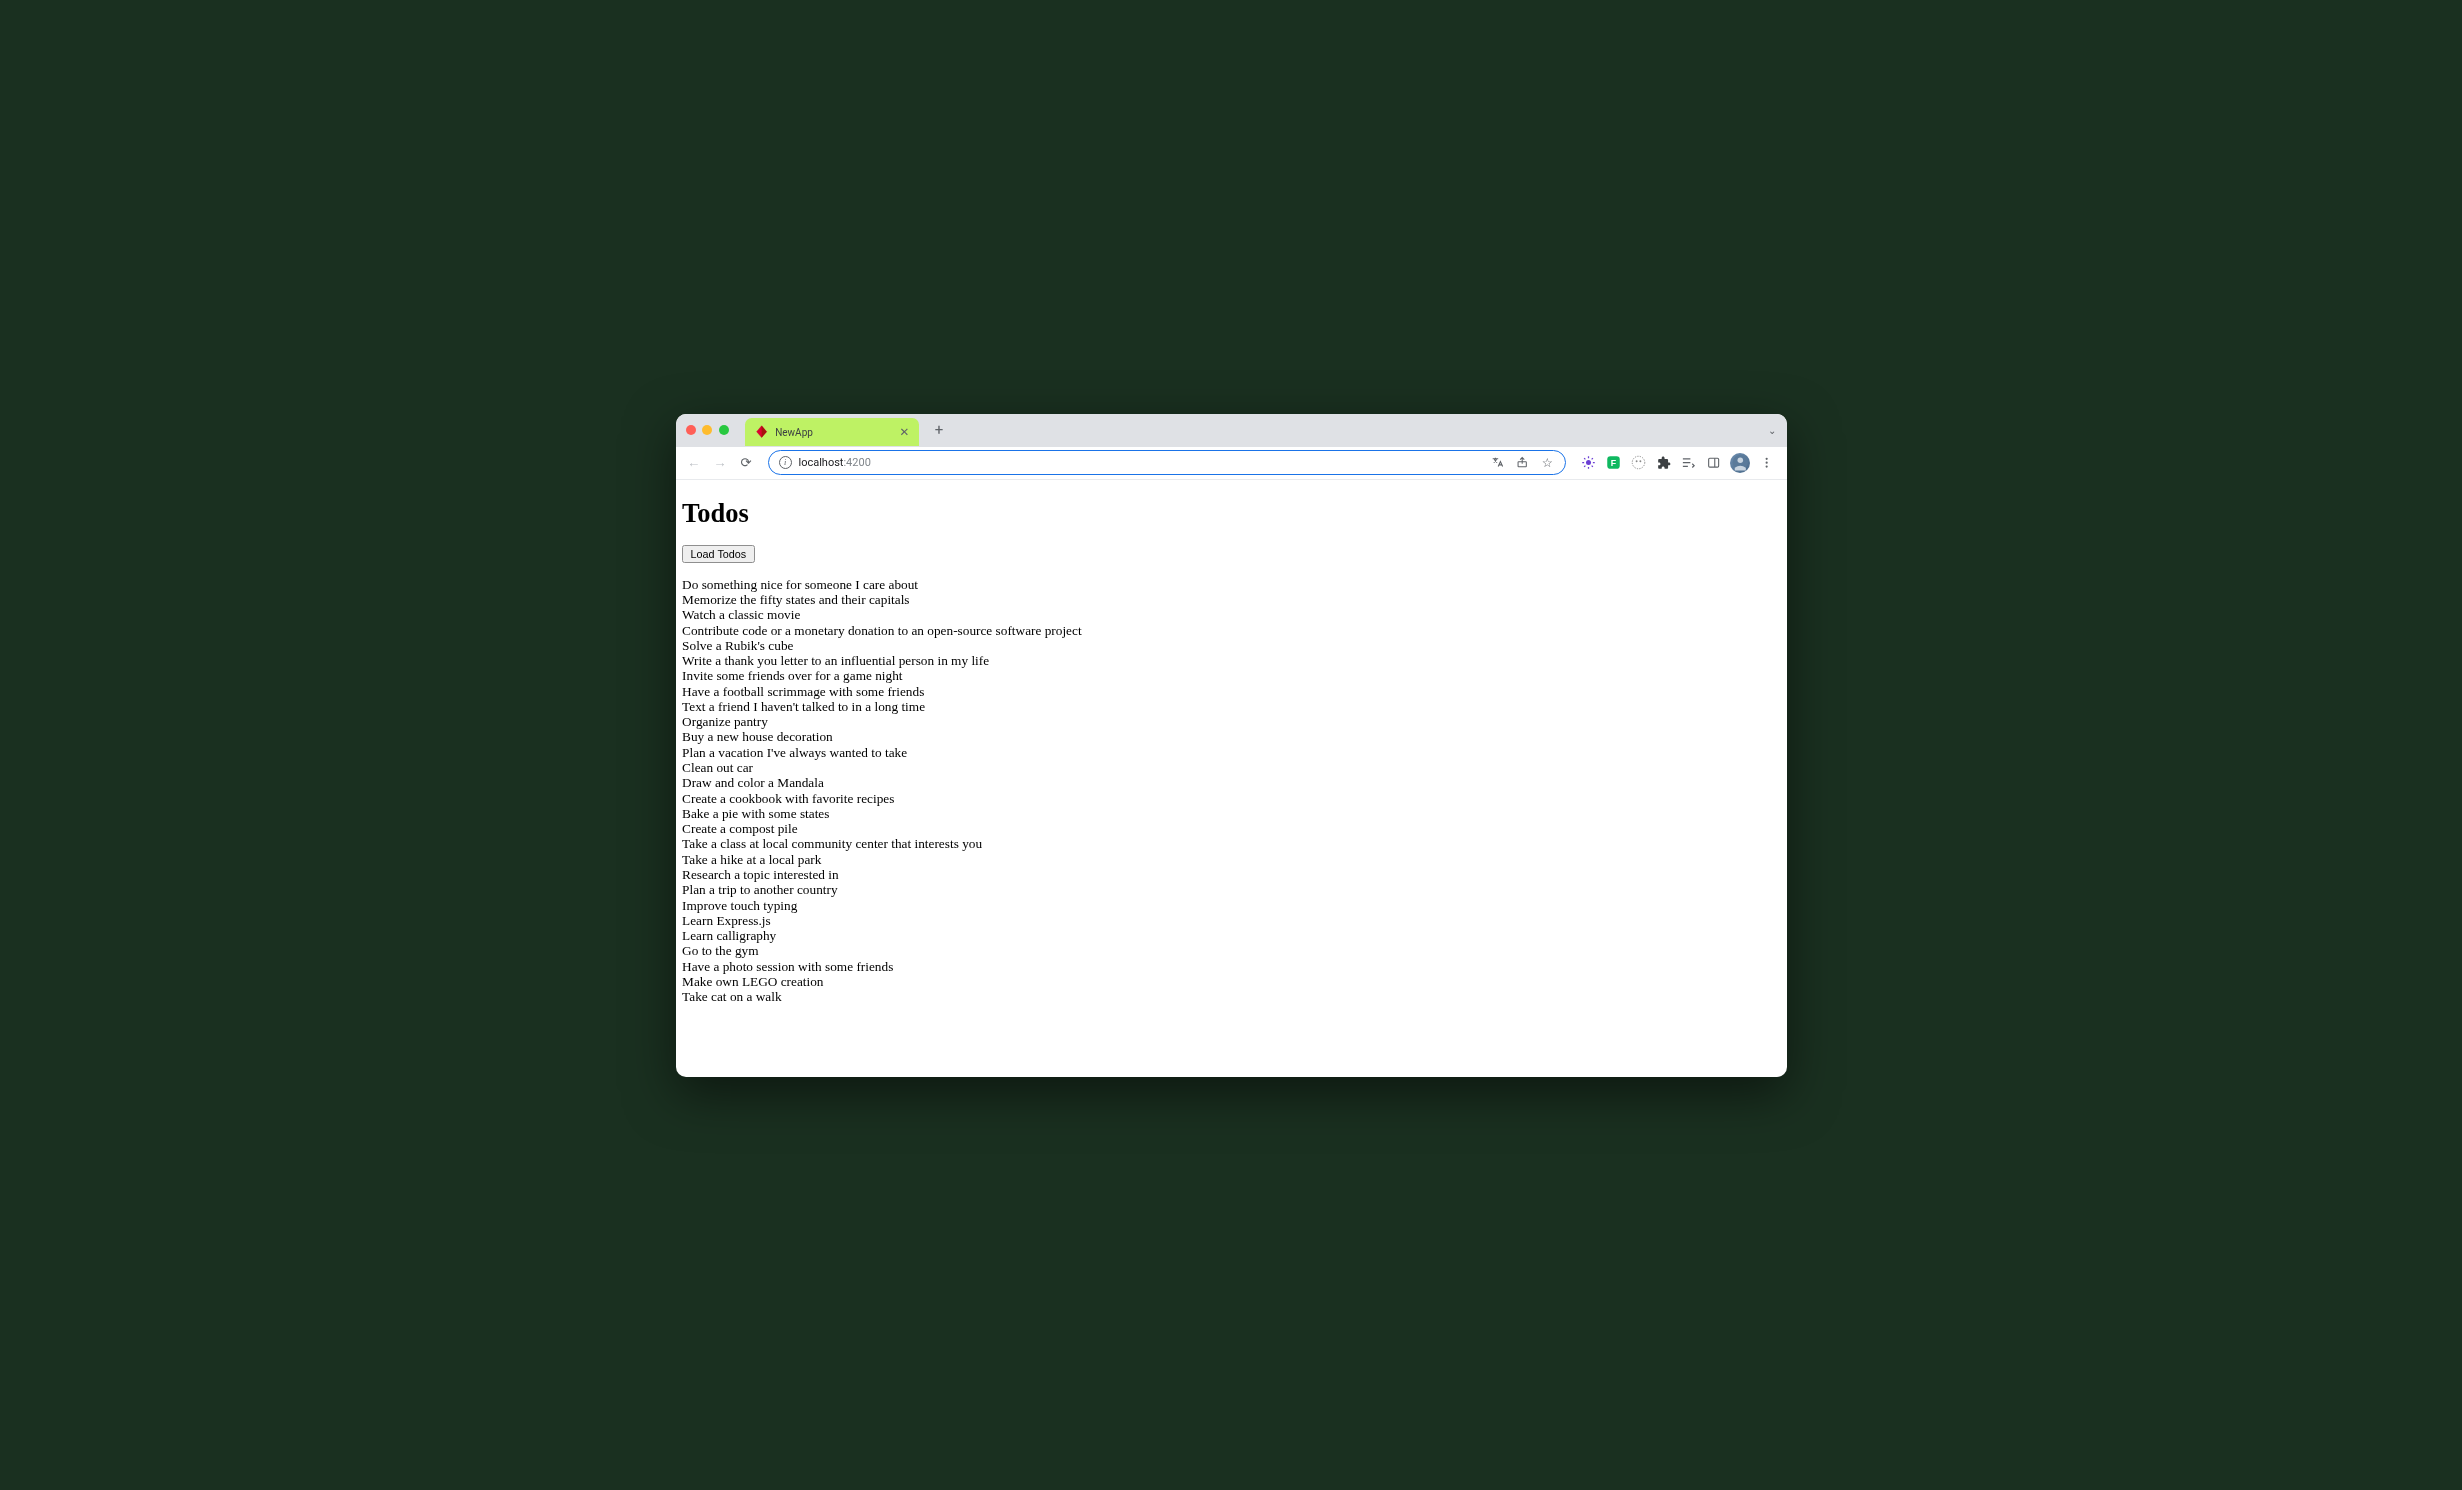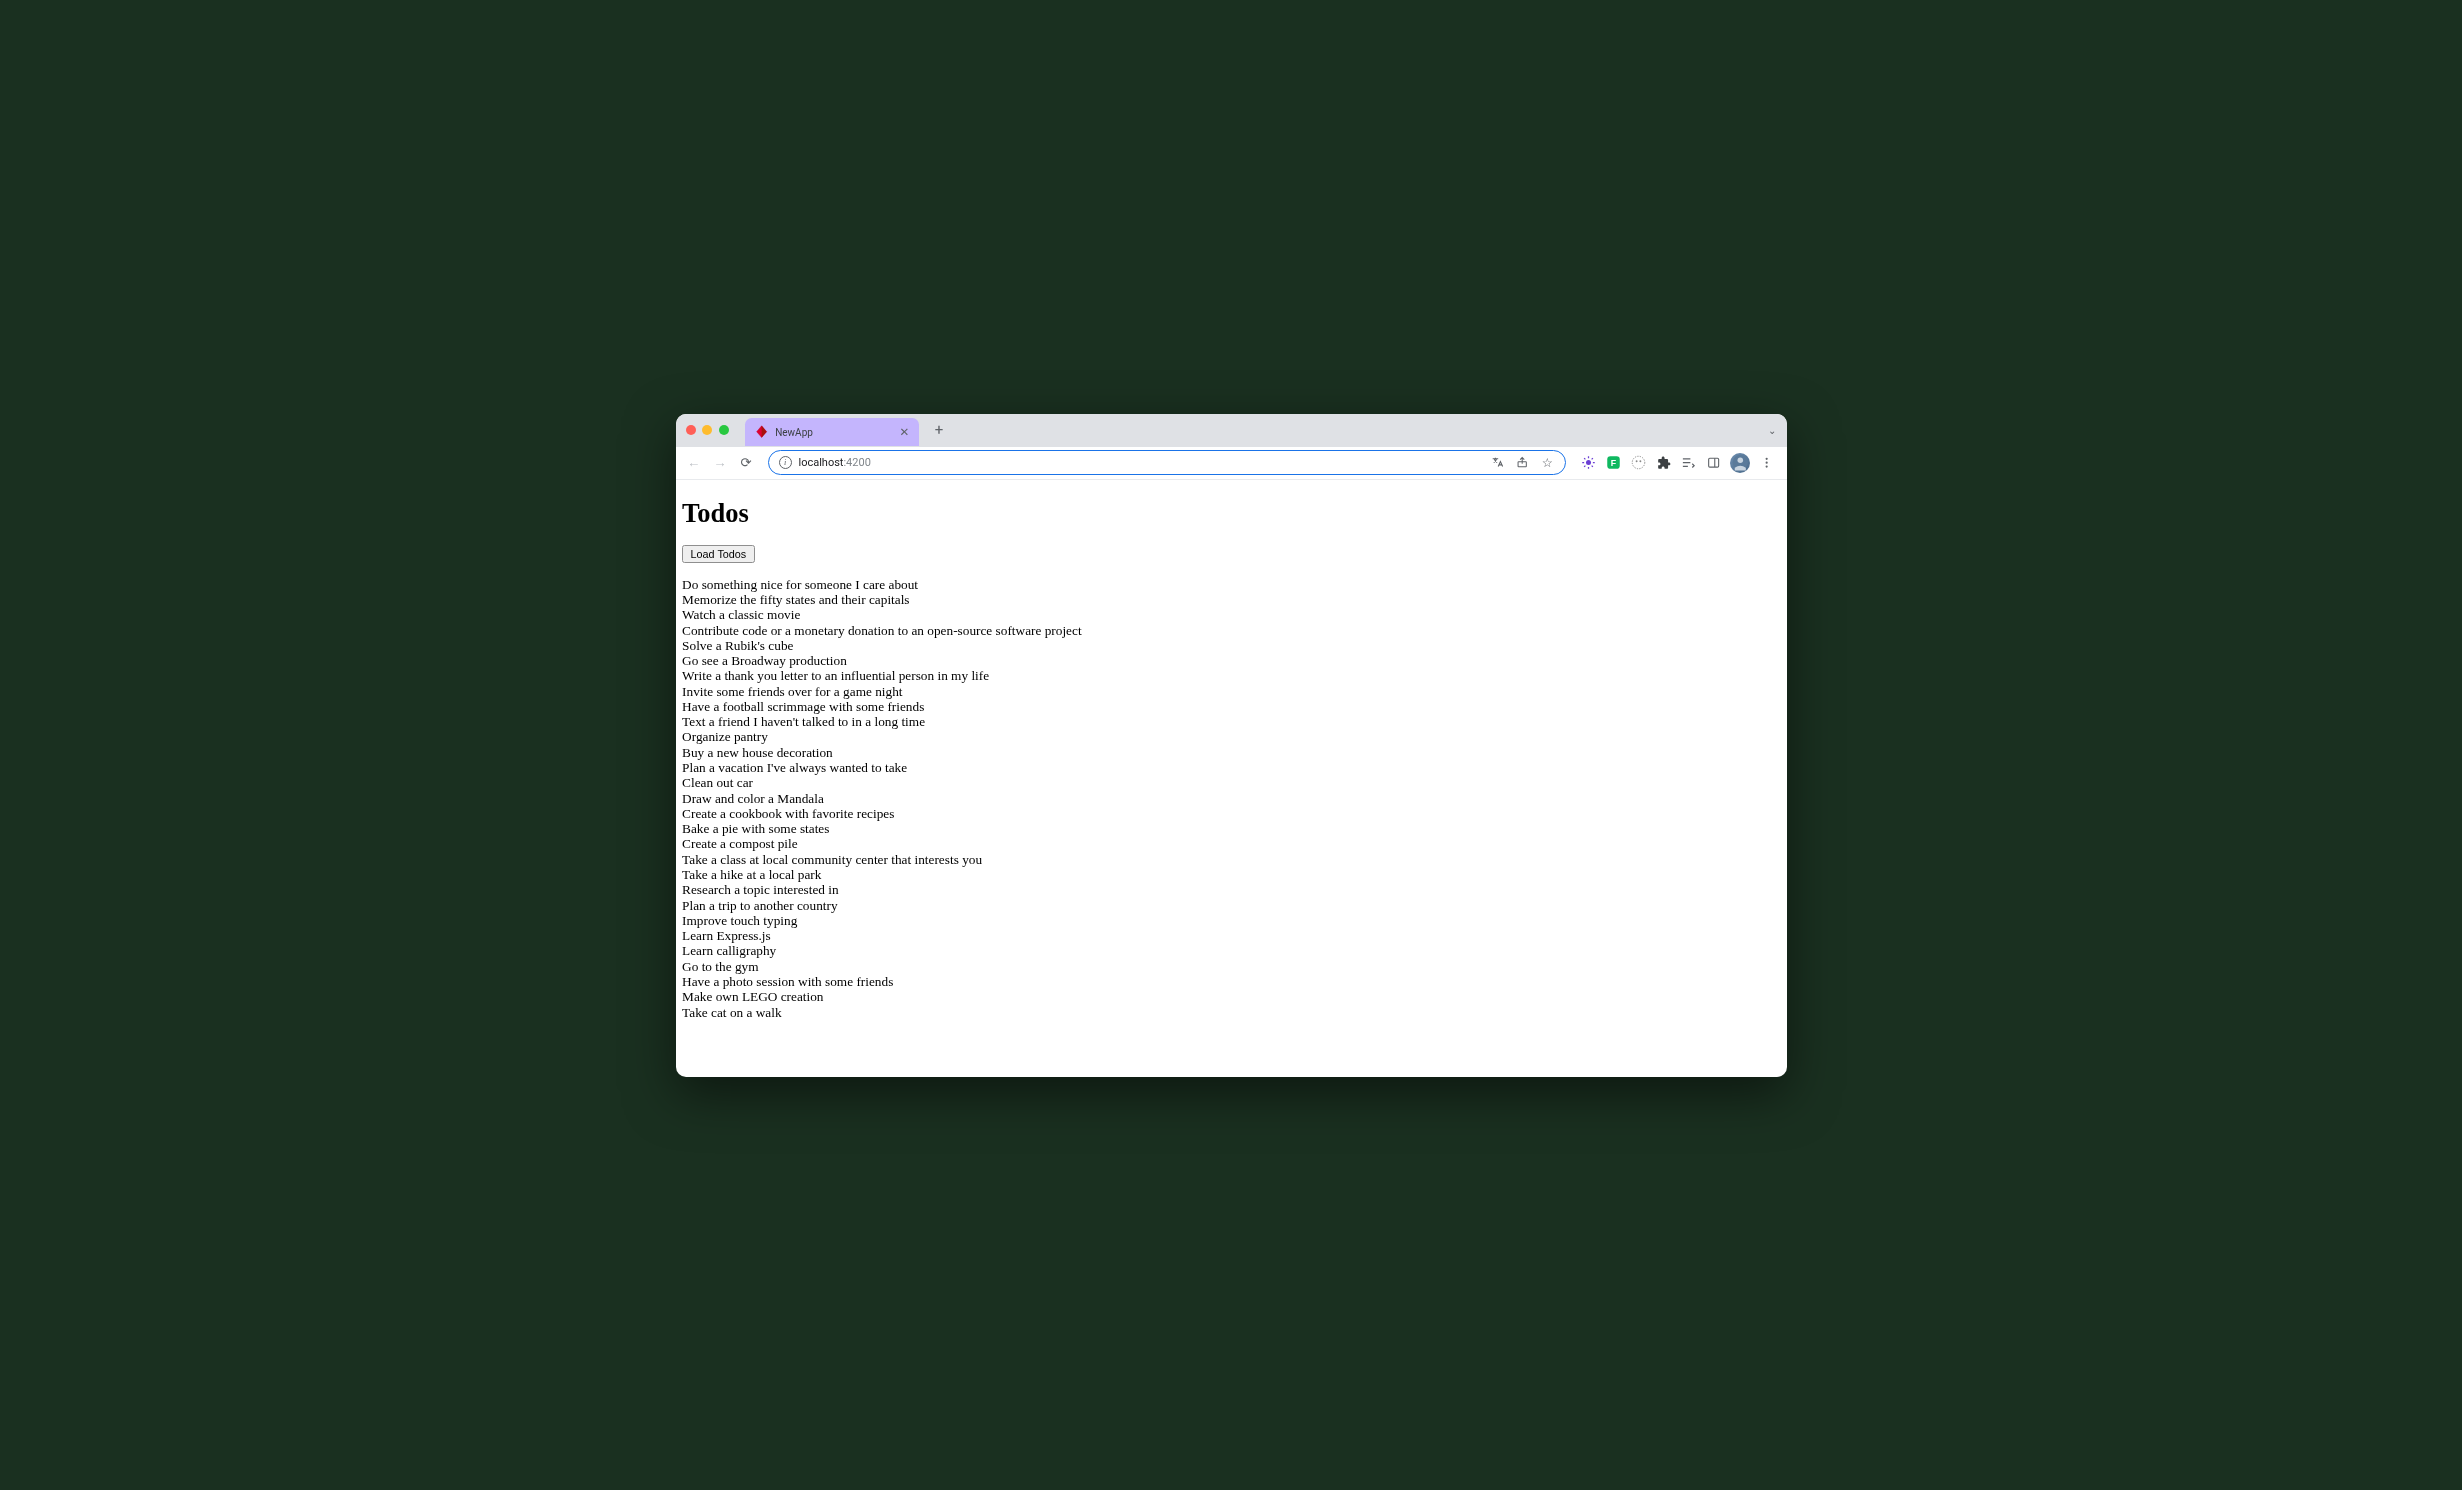--- a/index.html
+++ b/index.html
@@ -41,21 +41,21 @@
     }
     .light {
       width: 10px;
       height: 10px;
       border-radius: 50%;
     }
     .light.red { background: #ff5f57; }
     .light.yellow { background: #febc2e; }
     .light.green { background: #28c840; }
     .tab {
-      background: #c4b5fd;
+      background: #bef264;
       height: 28px;
       margin-top: 4px;
       border-radius: 6.6px 6.6px 0 0;
       display: flex;
       align-items: center;
       padding: 0 10px;
       min-width: 174px;
       gap: 6.6px;
       font-size: 10px;
       color: #3c4043;
@@ -338,21 +338,20 @@
 
   <div class="content">
     <h1>Todos</h1>
     <button class="load-btn">Load Todos</button>
     <div class="todo-list" id="todo-list">
         <div class="todo-item">Do something nice for someone I care about</div>
         <div class="todo-item">Memorize the fifty states and their capitals</div>
         <div class="todo-item">Watch a classic movie</div>
         <div class="todo-item">Contribute code or a monetary donation to an open-source software project</div>
         <div class="todo-item">Solve a Rubik's cube</div>
-        <div class="todo-item">Go see a Broadway production</div>
         <div class="todo-item">Write a thank you letter to an influential person in my life</div>
         <div class="todo-item">Invite some friends over for a game night</div>
         <div class="todo-item">Have a football scrimmage with some friends</div>
         <div class="todo-item">Text a friend I haven't talked to in a long time</div>
         <div class="todo-item">Organize pantry</div>
         <div class="todo-item">Buy a new house decoration</div>
         <div class="todo-item">Plan a vacation I've always wanted to take</div>
         <div class="todo-item">Clean out car</div>
         <div class="todo-item">Draw and color a Mandala</div>
         <div class="todo-item">Create a cookbook with favorite recipes</div>

